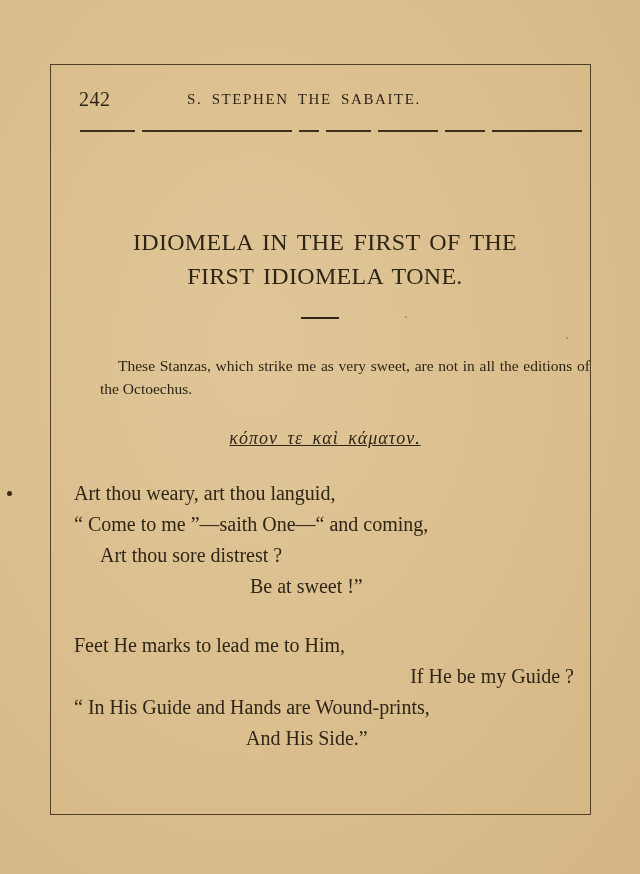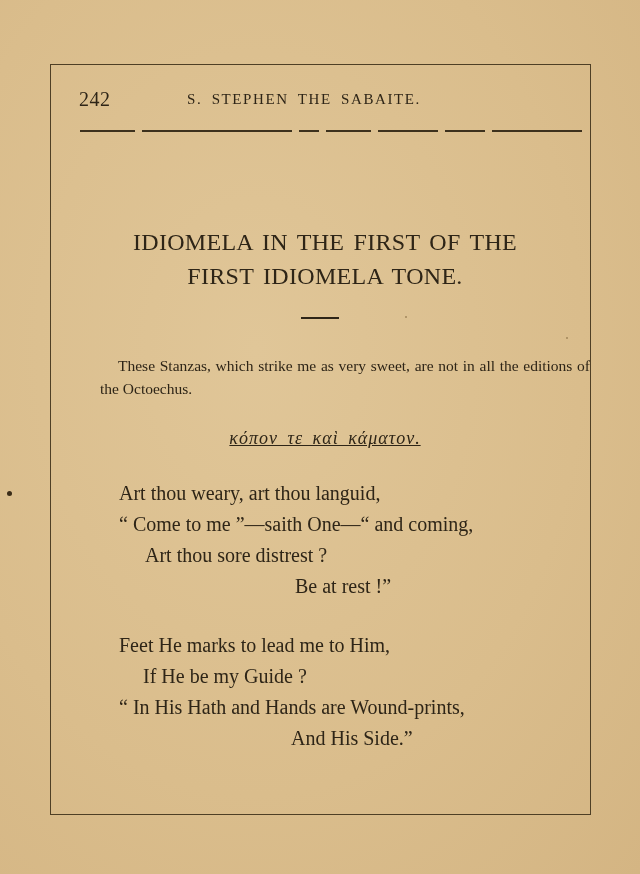--- a/index.html
+++ b/index.html
@@ -105,26 +105,26 @@
     }
     .stanza {
       position: absolute;
       left: 74px;
       width: 500px;
       font-size: 20px;
       line-height: 31px;
     }
     .stanza-1 { top: 478px; }
     .stanza-2 { top: 630px; }
-    .line { white-space: nowrap; display: block; margin-left: 45px; }
+    .line { white-space: nowrap; display: block; }
     .indent-1 { padding-left: 26px; }
     .indent-q { padding-left: 0; }
     .indent-2 { padding-left: 176px; }
     .indent-2b { padding-left: 172px; }
-    .indent-1b { padding-left: 24px; }
+    .indent-1b { padding-left: 24px; text-align: right; }
     .margin-dot {
       position: absolute;
       left: 7px;
       top: 491px;
       width: 5px;
       height: 5px;
       border-radius: 50%;
       background: #3a2c18;
     }
     .speck {
@@ -168,21 +168,21 @@
 <div class="short-rule"></div>
 
 <div class="intro">These Stanzas, which strike me as very sweet, are not in all the editions of the Octoechus.</div>
 
 <div class="greek">κόπον τε καὶ κάματον.</div>
 
 <div class="stanza stanza-1">
   <span class="line">Art thou weary, art thou languid,</span>
   <span class="line indent-q">“ Come to me ”—saith One—“ and coming,</span>
   <span class="line indent-1">Art thou sore distrest ?</span>
-  <span class="line indent-2">Be at rest !”</span>
+  <span class="line indent-2">Be at sweet !”</span>
 </div>
 
 <div class="stanza stanza-2">
   <span class="line">Feet He marks to lead me to Him,</span>
   <span class="line indent-1b">If He be my Guide ?</span>
-  <span class="line indent-q">“ In His Hath and Hands are Wound-prints,</span>
+  <span class="line indent-q">“ In His Guide and Hands are Wound-prints,</span>
   <span class="line indent-2b">And His Side.”</span>
 </div>
 
 </body></html>

